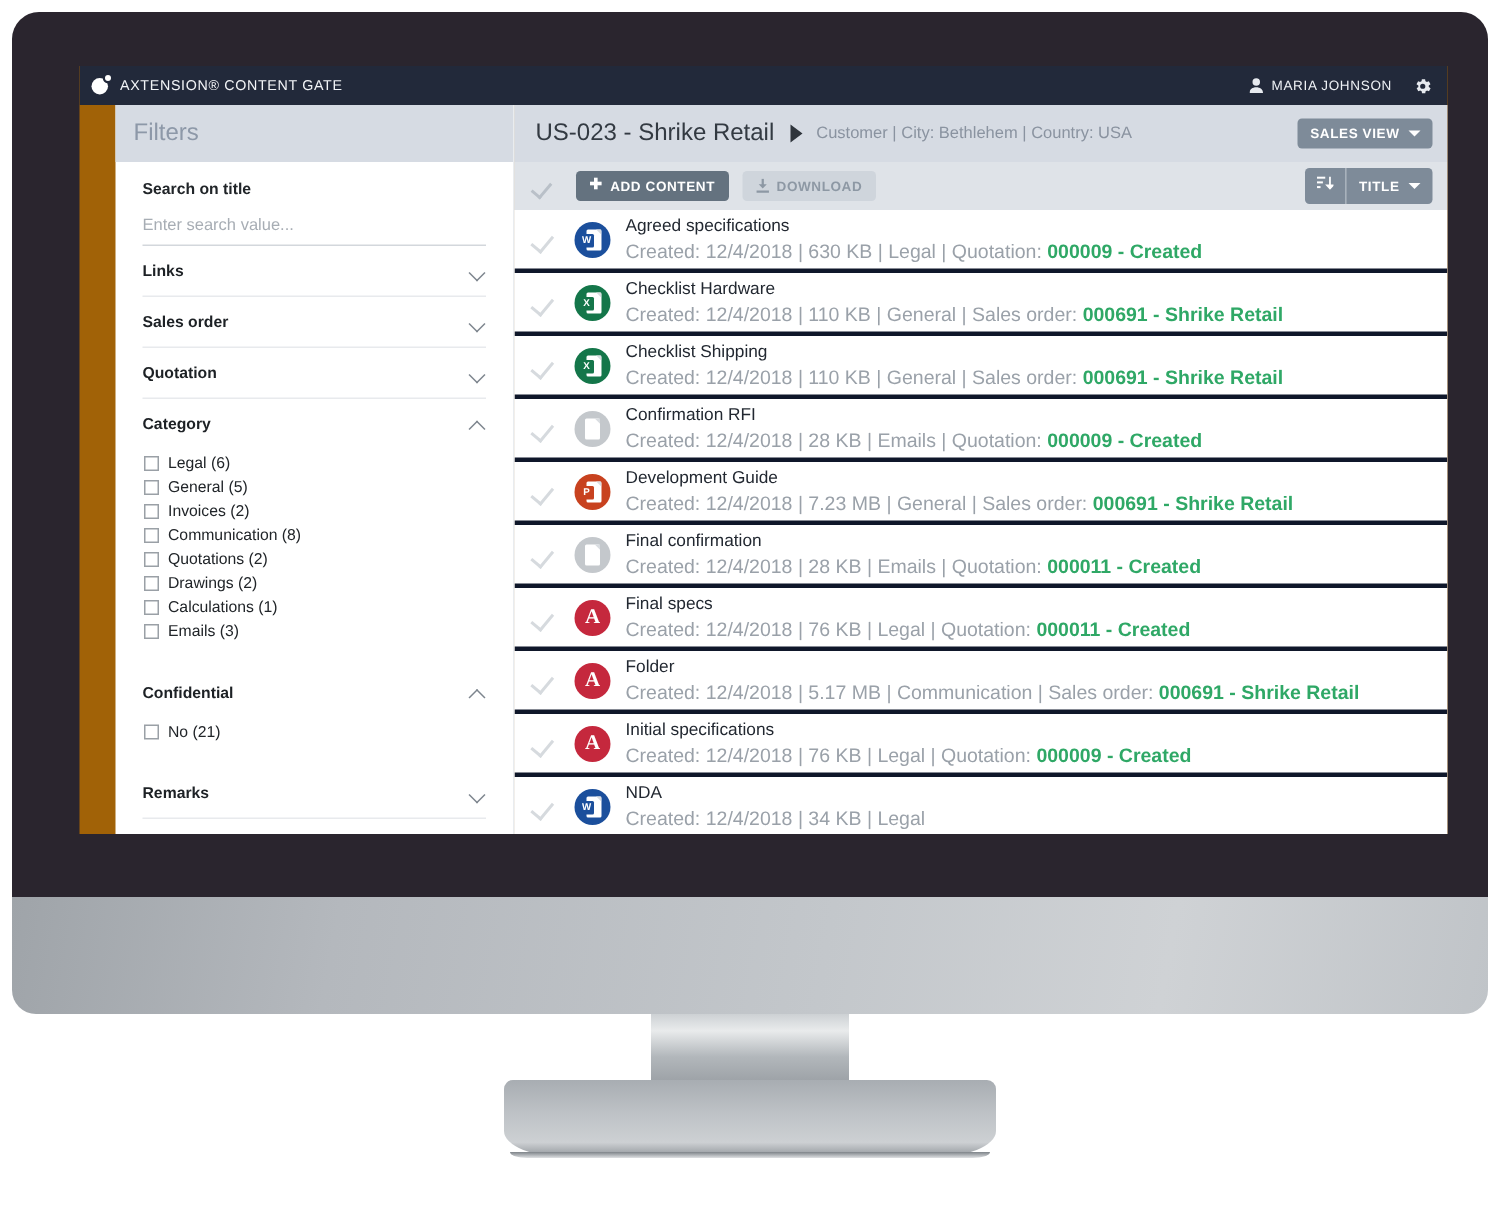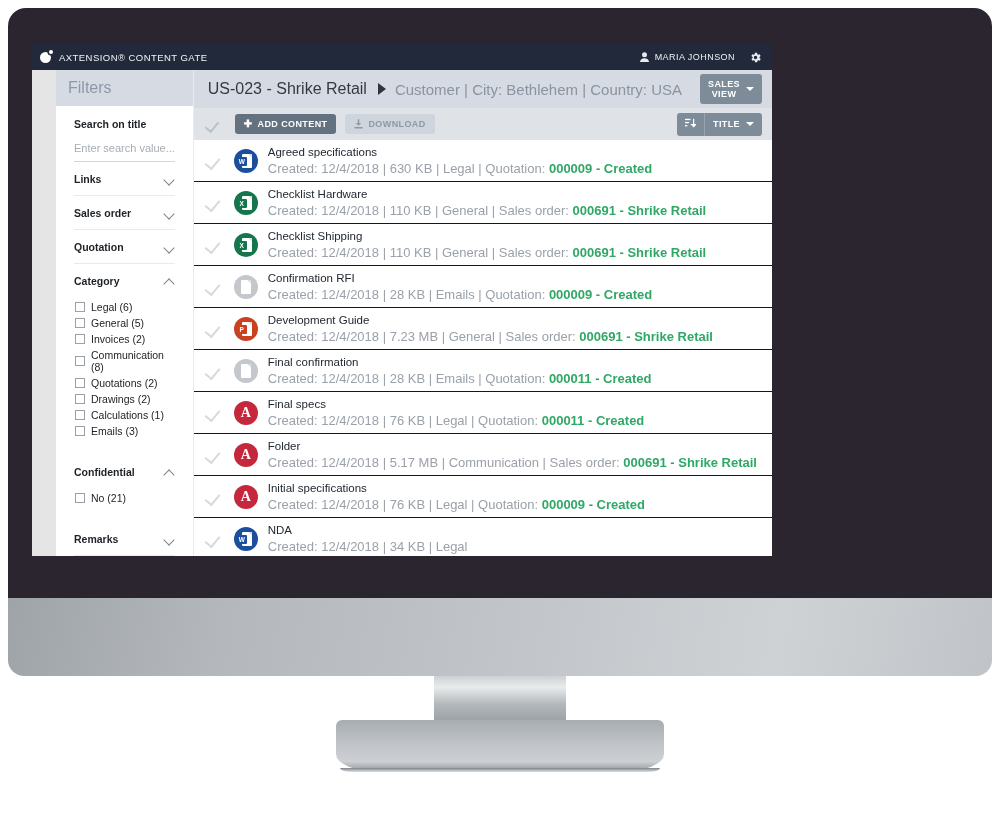--- a/index.html
+++ b/index.html
@@ -35,23 +35,23 @@
     border-radius: 6px 6px 44px 44px / 6px 6px 18px 18px;
   }
   #base::after{
     content:""; position:absolute; left:4px; right:4px; bottom:0; height:4px;
     background: linear-gradient(180deg,#7e8489,#dfe1e3);
     border-radius: 0 0 40px 40px / 0 0 14px 14px;
   }
 
   
   #screen {
-    position: absolute; left: 32px; top: 44px;
-    width: 740px; height: 512px;
-    background: #e5e5e5;
+    position: absolute; left: 53px; top: 44px;
+    width: 912px; height: 512px;
+    background: #a16207;
     overflow: hidden;
   }
 
   
   .topbar {
     height: 26px; background:#22293a;
     display:flex; align-items:center; justify-content:space-between;
     padding: 0 10px 0 8px;
   }
   .brand { display:flex; align-items:center; gap:7px; }
@@ -114,21 +114,21 @@
     height:38px; background:#d6dbe3; display:flex; align-items:center;
     padding:0 10px 0 14px; gap:9px;
   }
   .doc-title { font-size:16px; color:#333a42; white-space:nowrap; }
   .play-tri {
     width:0; height:0; border-left:8px solid #2f353c;
     border-top:6px solid transparent; border-bottom:6px solid transparent;
     margin-left:2px;
   }
   .play-wrap{ display:flex; align-items:center; }
-  .doc-sub { font-size:15px; color:#8a93a0; white-space:nowrap;text-align:right; }
+  .doc-sub { font-size:11px; color:#8a93a0; white-space:nowrap;text-align:right; }
   .spacer { flex:1; }
   .pill {
     background:#7e8b99; color:#ffffff; font-size:9px; font-weight:bold;
     letter-spacing:.4px; border:none; border-radius:3px;
     padding:5px 8px; display:flex; align-items:center; gap:6px;
     font-family:"Liberation Sans", sans-serif; cursor:pointer;
   }
   .caret-dn { width:0;height:0; border-left:4px solid transparent; border-right:4px solid transparent; border-top:4px solid #ffffff; }
 
   .toolbar {
@@ -162,21 +162,21 @@
     letter-spacing:.4px; display:flex; align-items:center; gap:6px; cursor:pointer;
     font-family:"Liberation Sans", sans-serif;
     justify-content:center;
   }
   .sort-group{ display:flex; }
 
   
   .list { flex:1; background:#ffffff; overflow:hidden; }
   .row {
     display:flex; align-items:center; gap:10px;
-    padding:9px 12px 9px 12px; border-bottom:1px solid #0f172a; height:42px;
+    padding:9px 12px 9px 12px; border-bottom:3px solid #0f172a; height:42px;
   }
   .row-tick { width:18px; flex:none; position:relative; height:14px; }
   .row-tick::before{
     content:""; position:absolute; left:2px; top:1px; width:7px; height:12px;
     border-right:2.2px solid #d6dade; border-bottom:2.2px solid #d6dade;
     transform: rotate(40deg);
   }
   .ficon { width:24px; height:24px; border-radius:50%; flex:none; position:relative; }
   .ficon .page {
     position:absolute; left:8px; top:5px; width:10px; height:14px;

